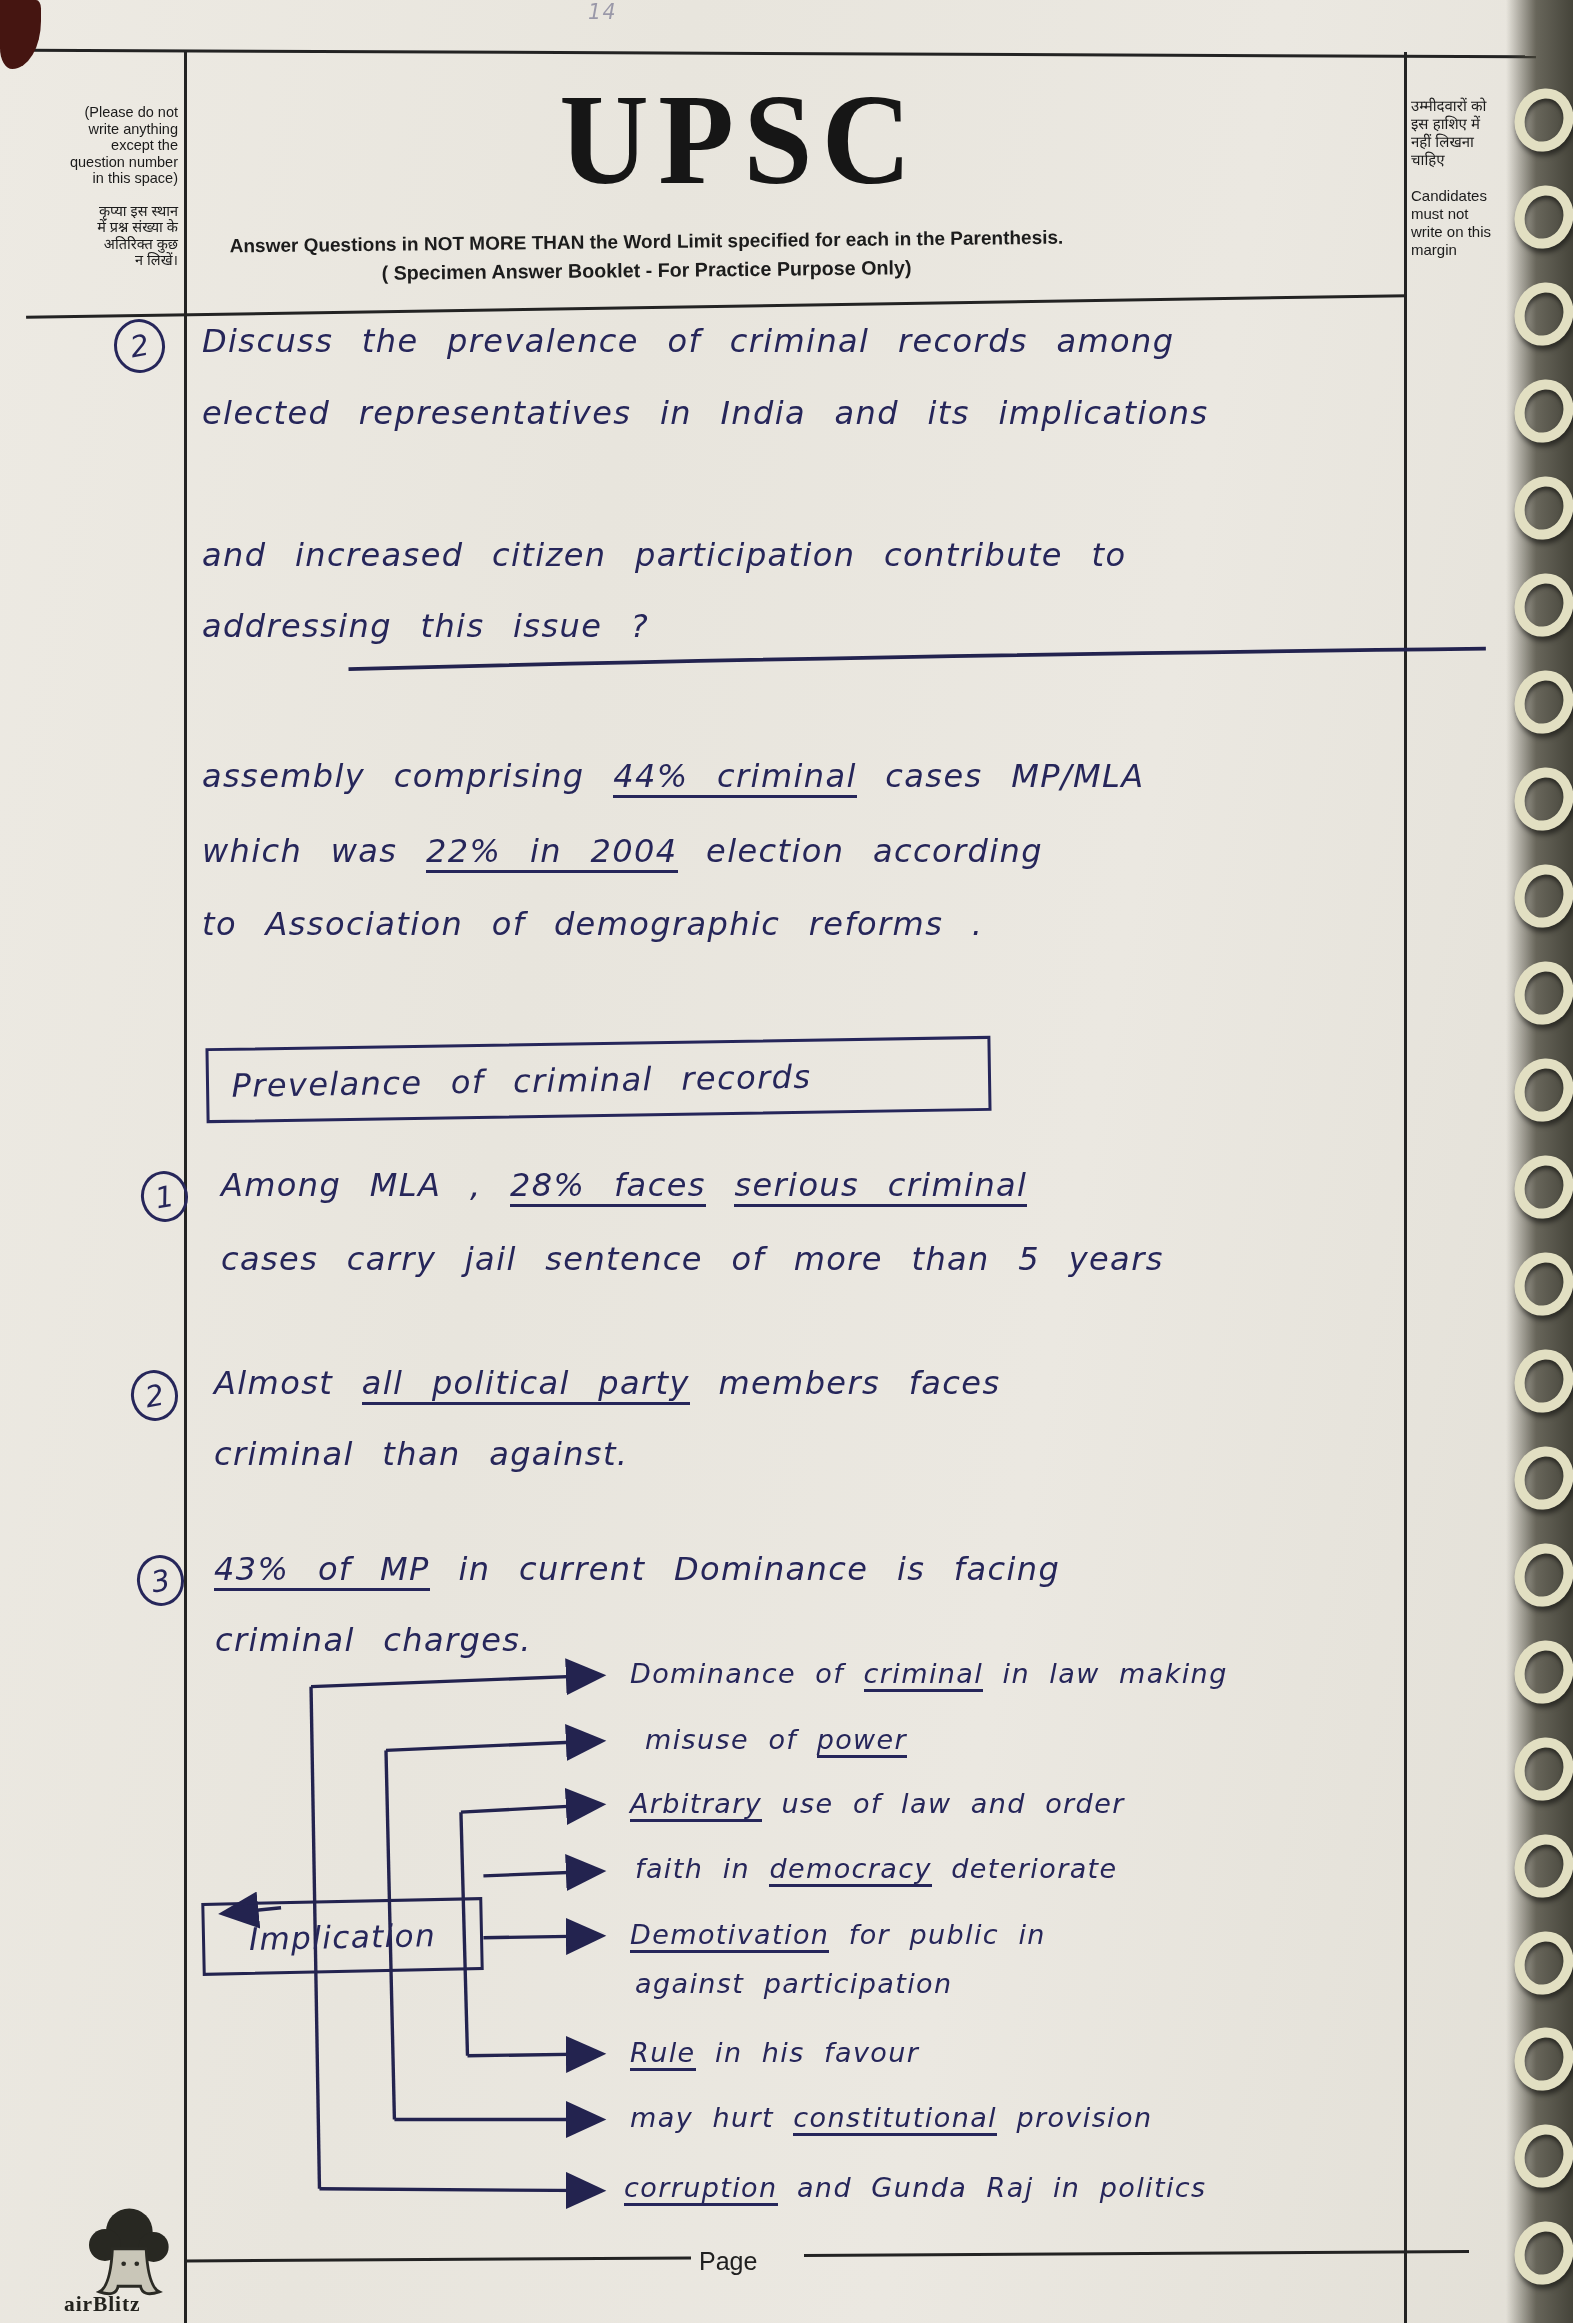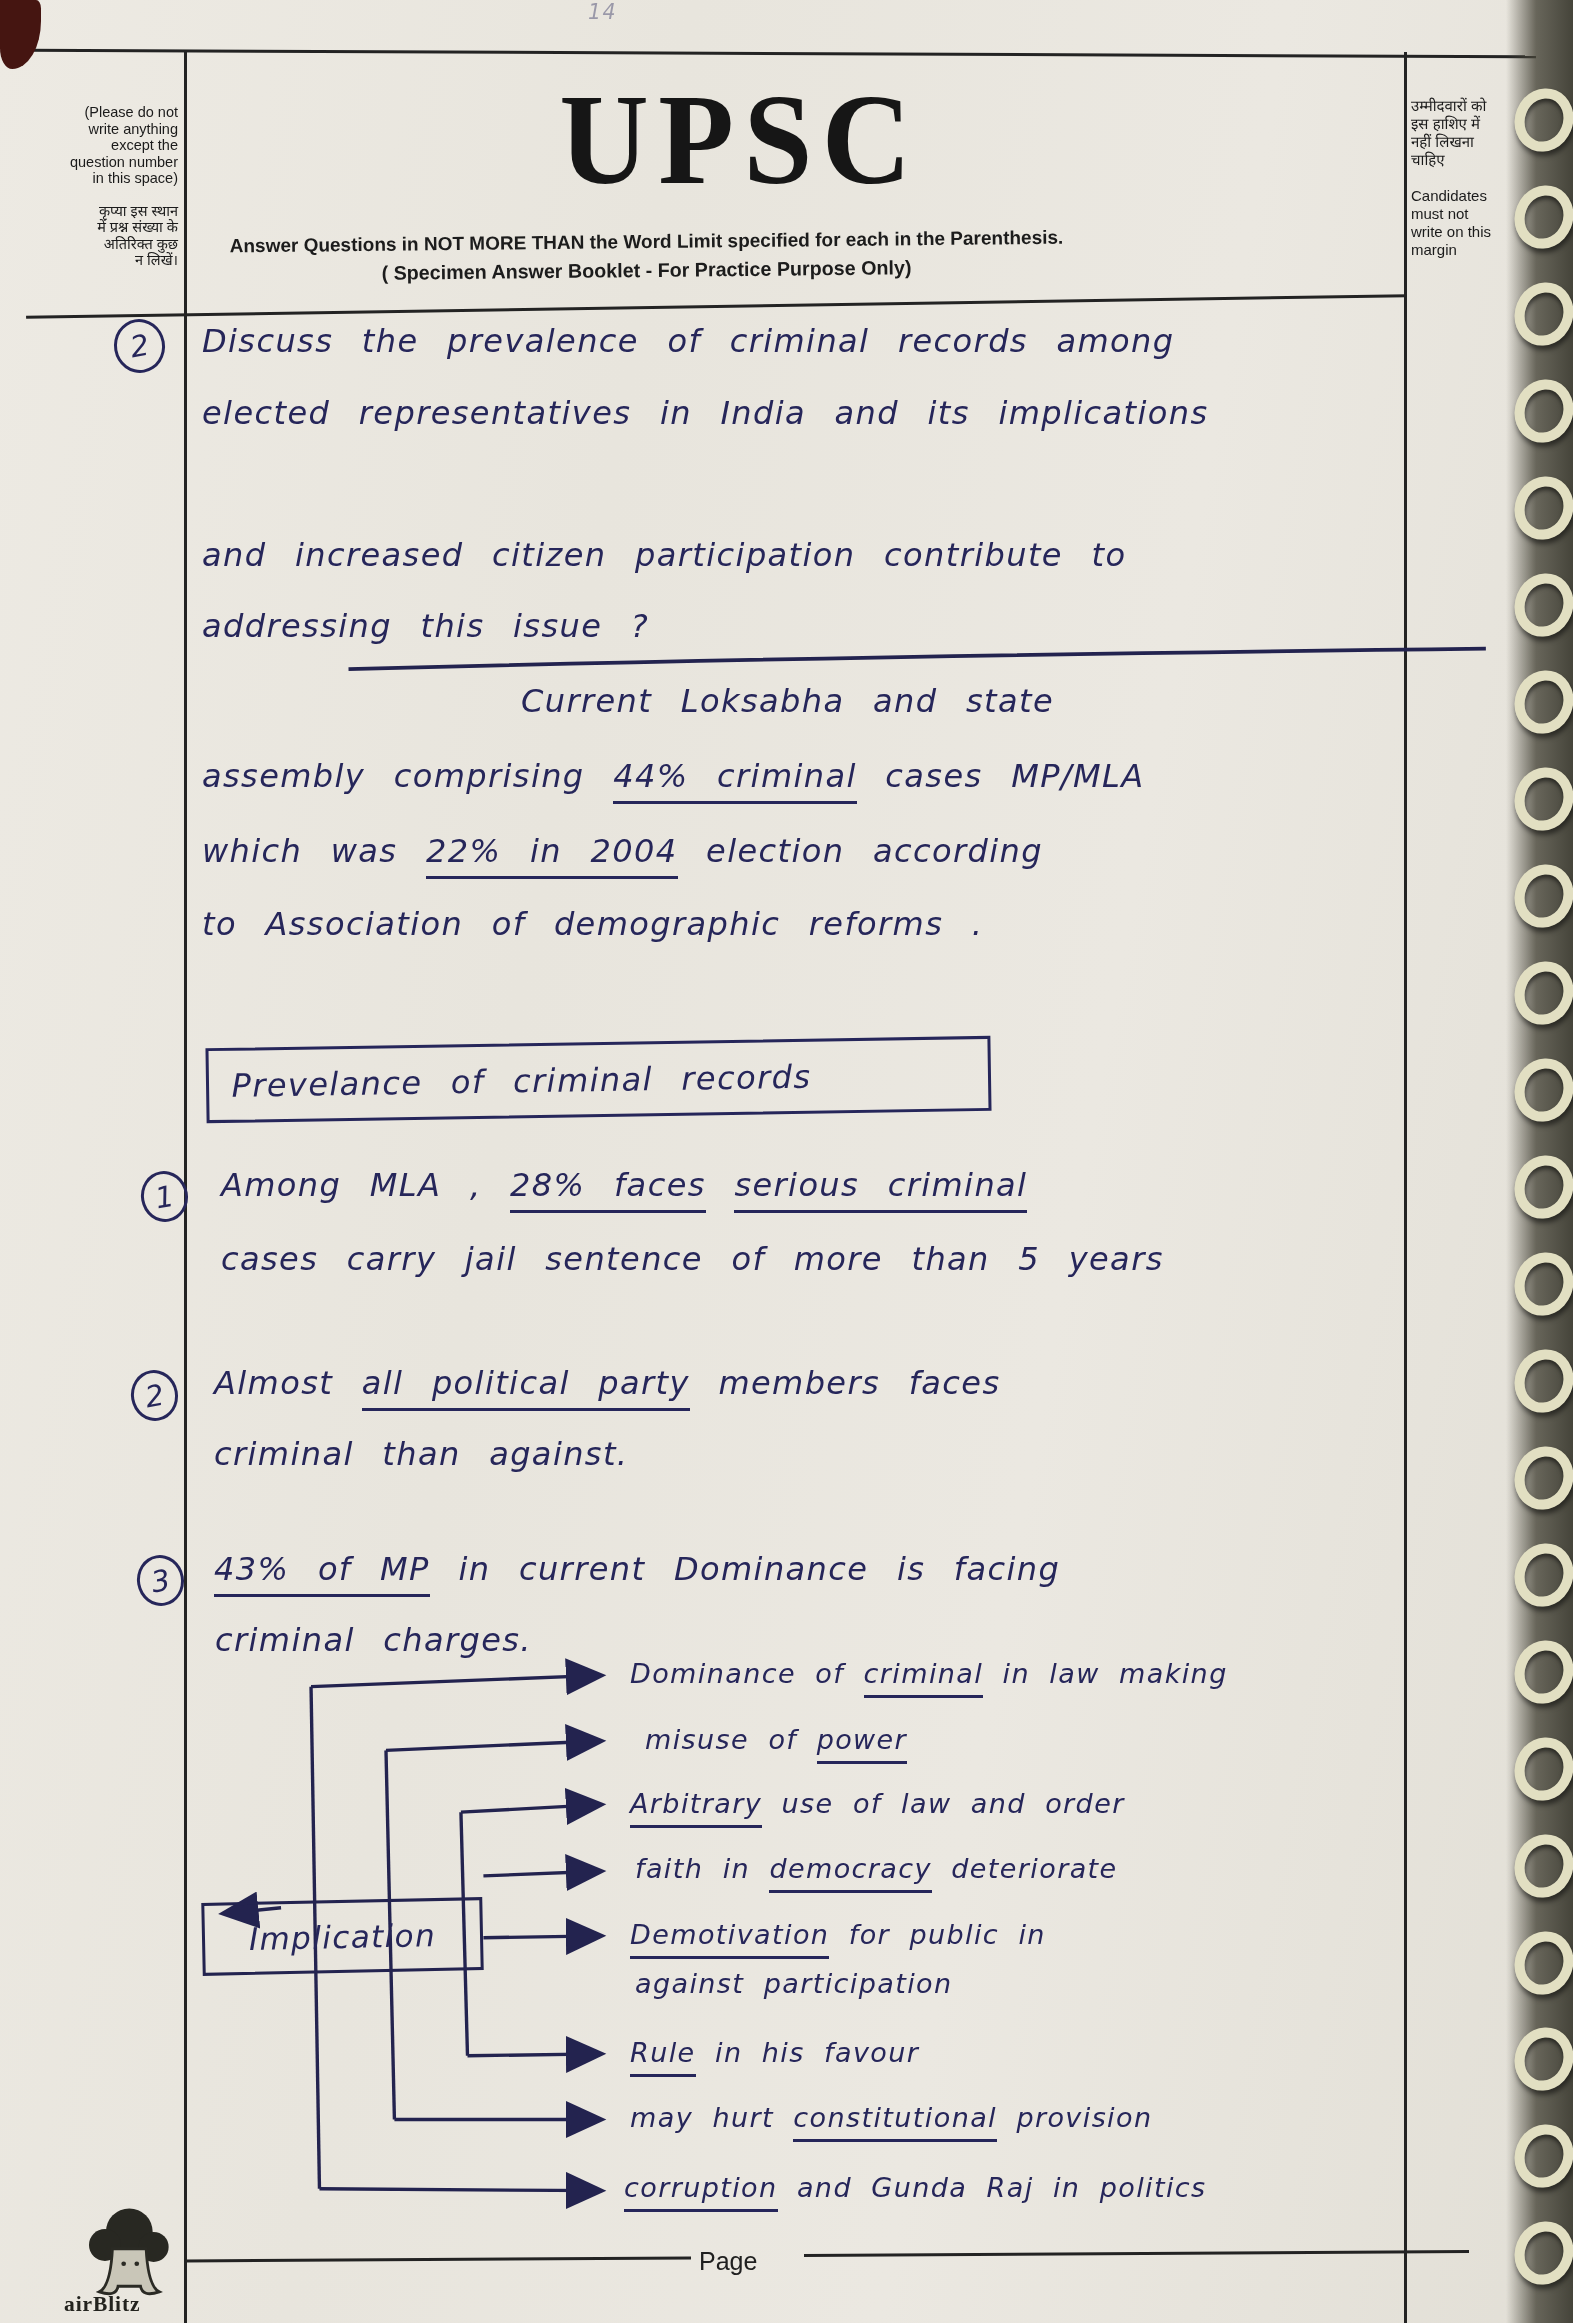--- a/index.html
+++ b/index.html
@@ -15,21 +15,21 @@
   
   .upsc{position:absolute;left:487px;top:69px;width:506px;text-align:center;
         font-family:"Liberation Serif",serif;font-weight:bold;font-size:124px;
         letter-spacing:9.4px;color:#161616;transform:scaleY(1.04)}
   .instr{position:absolute;left:178px;width:937px;text-align:center;font-weight:700;color:#1c1c1c}
   .i1{top:231px;font-size:19px;transform:rotate(-.6deg)}
   .i2{top:259px;font-size:19.7px;transform:rotate(-.6deg)}
   
   .hw{position:absolute;font-family:"DejaVu Sans",sans-serif;font-style:italic;
       color:#26265a;font-size:32px;letter-spacing:1.4px;word-spacing:17px;white-space:nowrap}
-  .hw .u{border-bottom:3.3px solid #26265a;padding-bottom:6px}
+  .hw .u{border-bottom:3.3px solid #26265a;padding-bottom:0}
   .hw-sm{font-size:27px;word-spacing:9.4px}
   .qnum{position:absolute;width:51px;height:54px;border:3.3px solid #26265a;border-radius:50%;
         display:flex;align-items:center;justify-content:center;font-family:"DejaVu Sans",sans-serif;
         font-style:italic;font-size:29px;color:#26265a;transform:rotate(-10deg)}
   .secbox{position:absolute;left:206px;top:1042px;width:785px;height:75px;border:3.3px solid #26265a;
           transform:rotate(-.9deg);display:flex;align-items:center;padding-left:22.5px}
   .impbox{position:absolute;left:202px;top:1900px;width:281px;height:73px;border:3.3px solid #23234f;
           transform:rotate(-1.2deg);display:flex;align-items:center;justify-content:center;background:transparent}
   .pagelbl{position:absolute;left:699px;top:2247px;font-size:25px;color:#202020}
   .logo-text{position:absolute;left:64px;top:2292px;font-family:"Liberation Serif",serif;
@@ -84,21 +84,20 @@
 write on this
 margin</div>
   </div>
 
   <div class="qnum" style="left:114px;top:319px">2</div>
   <div class="hw" style="left:202px;top:322px">Discuss the prevalence of criminal records among</div>
   <div class="hw" style="left:202px;top:394px">elected representatives in India and its implications</div>
   <div class="hw" style="left:202px;top:536px">and increased citizen participation contribute to</div>
   <div class="hw" style="left:202px;top:607px">addressing this issue ?</div>
 
-  <div class="hw" style="left:521px;top:682px"><span>Current Loksabha and state</span></div>
   <div class="hw" style="left:202px;top:757px"><span>assembly comprising </span><span class="u">44% criminal</span><span> cases MP/MLA</span></div>
   <div class="hw" style="left:202px;top:832px"><span>which was </span><span class="u">22% in 2004</span><span> election according</span></div>
   <div class="hw" style="left:202px;top:905px"><span>to Association of demographic reforms .</span></div>
 
   <div class="secbox">
     <span class="hw" style="position:static">Prevelance of criminal records</span>
   </div>
 
   <div class="qnum" style="left:141px;top:1171px;width:47px;height:51px">1</div>
   <div class="hw" style="left:221px;top:1166px"><span>Among MLA , </span><span class="u">28% faces</span><span> </span><span class="u">serious criminal</span></div>

